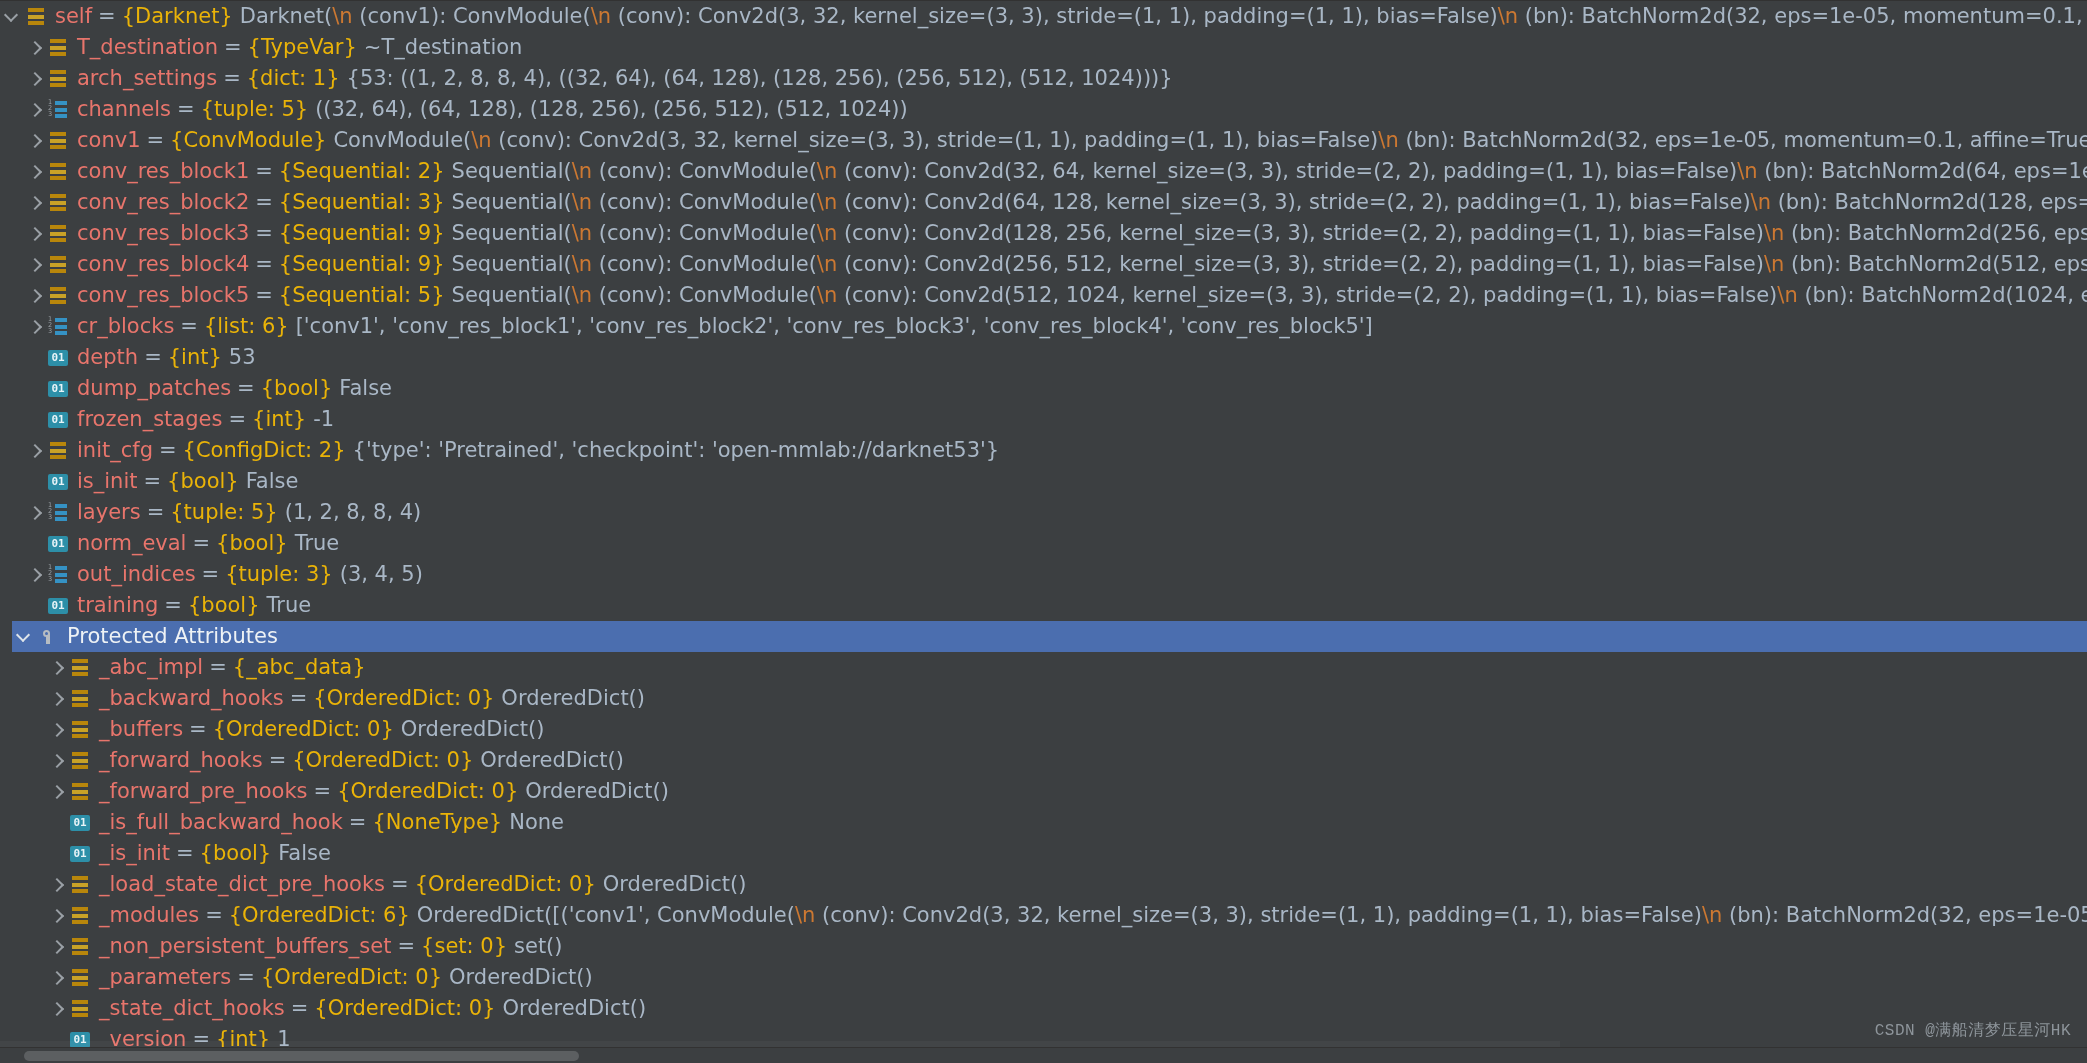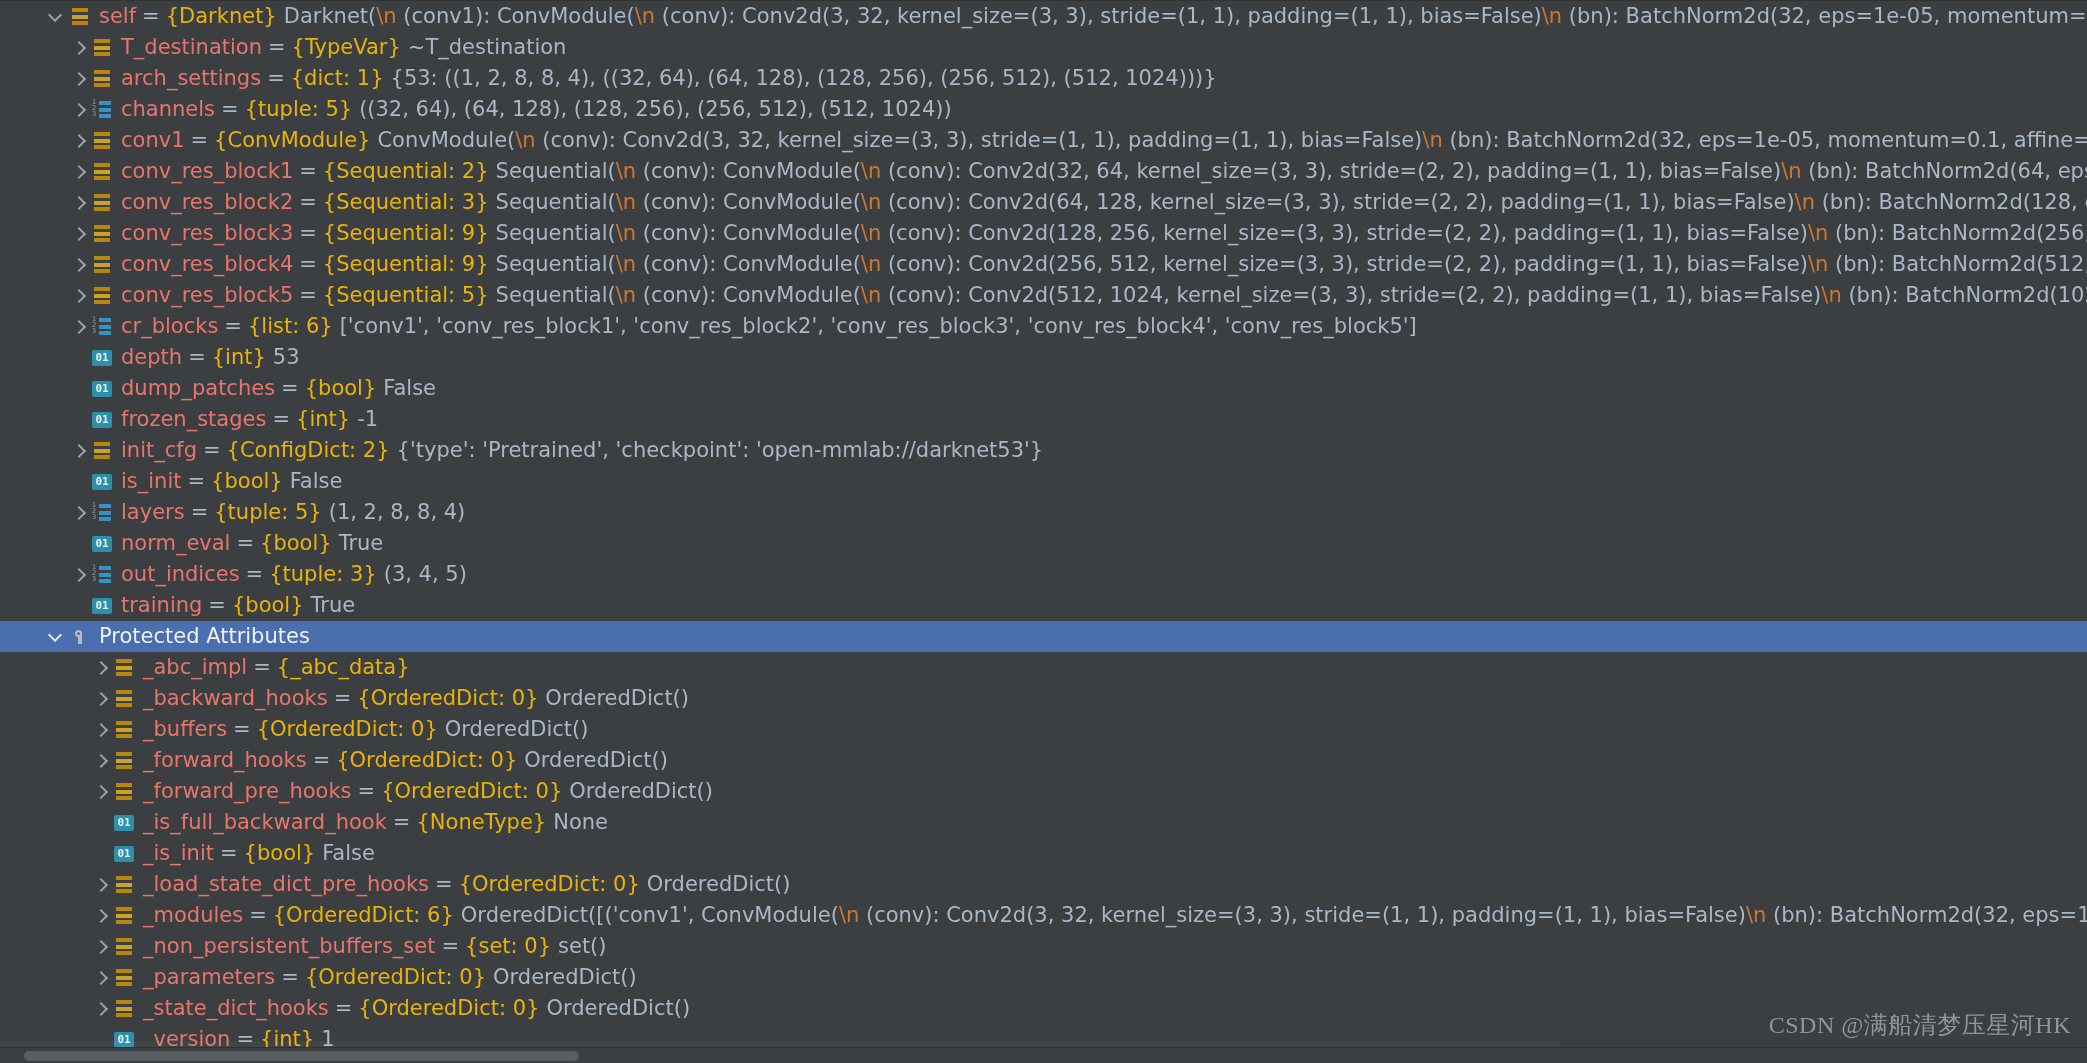--- a/index.html
+++ b/index.html
@@ -36,24 +36,24 @@
   .row {
     position: relative;
     height: 31px;
     line-height: 31px;
     white-space: nowrap;
     font-size: 21px;
     color: #a9b7c6;
     display: flex;
     align-items: center;
     overflow: hidden;
-    padding-left: 44px;
   }
   .row.selected {
     background: #4b6eaf;
+    margin-left: 12px;
   }
 
   
   .arrow {
     flex: 0 0 auto;
     width: 22px;
     height: 31px;
     position: relative;
     margin-left: 2px;
   }
@@ -198,23 +198,23 @@
     height: 22px;
     background: rgba(255,255,255,0.035);
     pointer-events: none;
   }
 
   
   #watermark {
     position: absolute;
     right: 16px;
     bottom: 22px;
-    font-size: 24px;
+    font-size: 16px;
     color: #8e959b;
-    font-family: Liberation Serif, serif;
+    font-family: Liberation Mono, monospace;
     letter-spacing: 0.5px;
   }
 </style>
 </head>
 <body>
 
 <div id="debugger-panel">
 
   <div id="var-tree">
       <div class="row">

